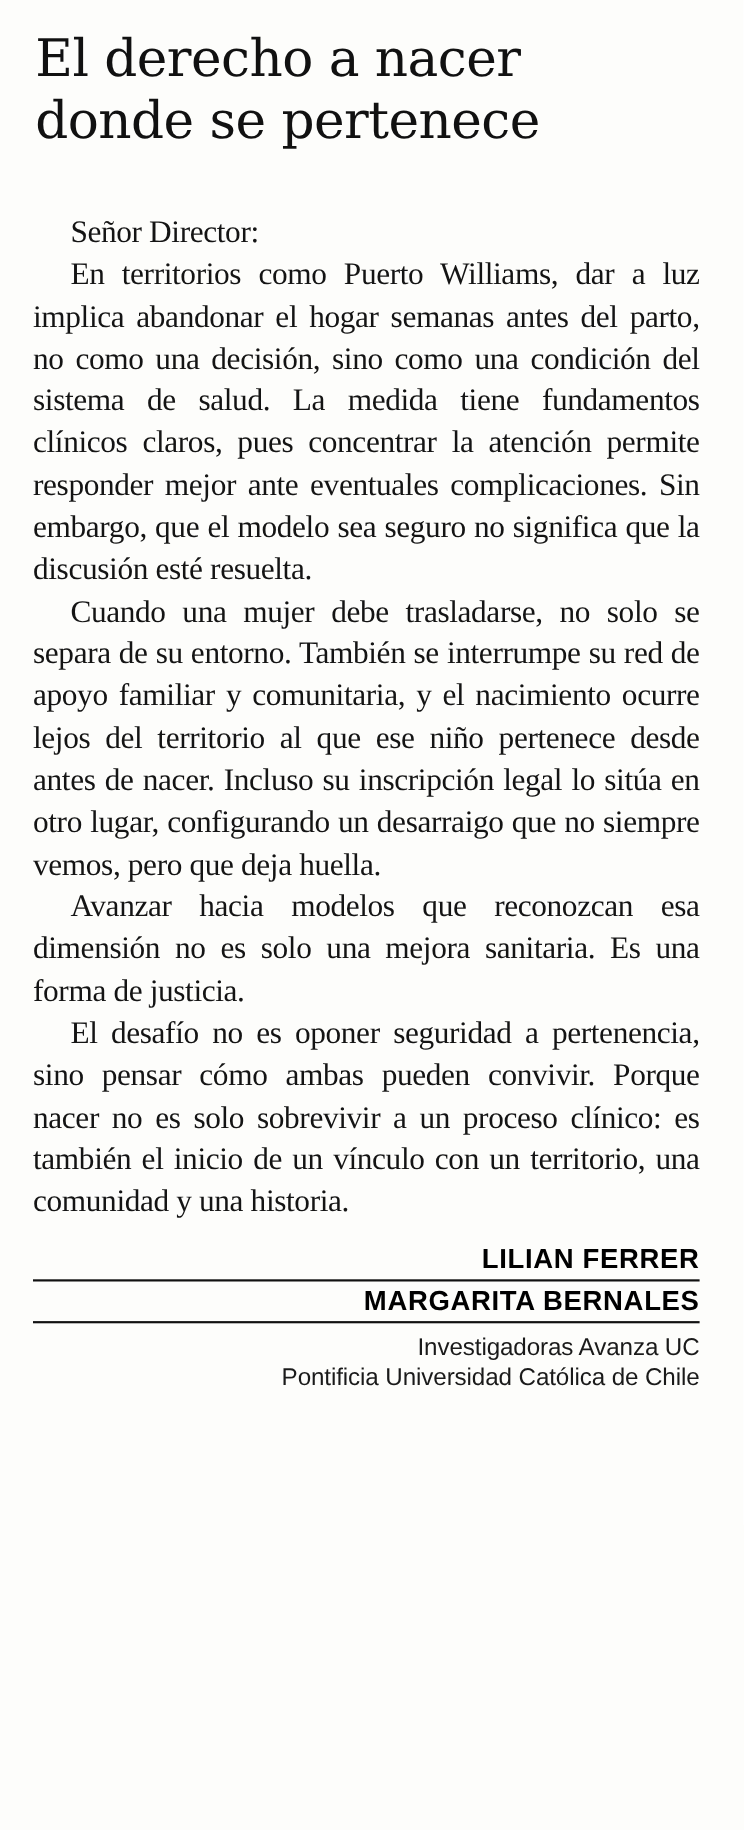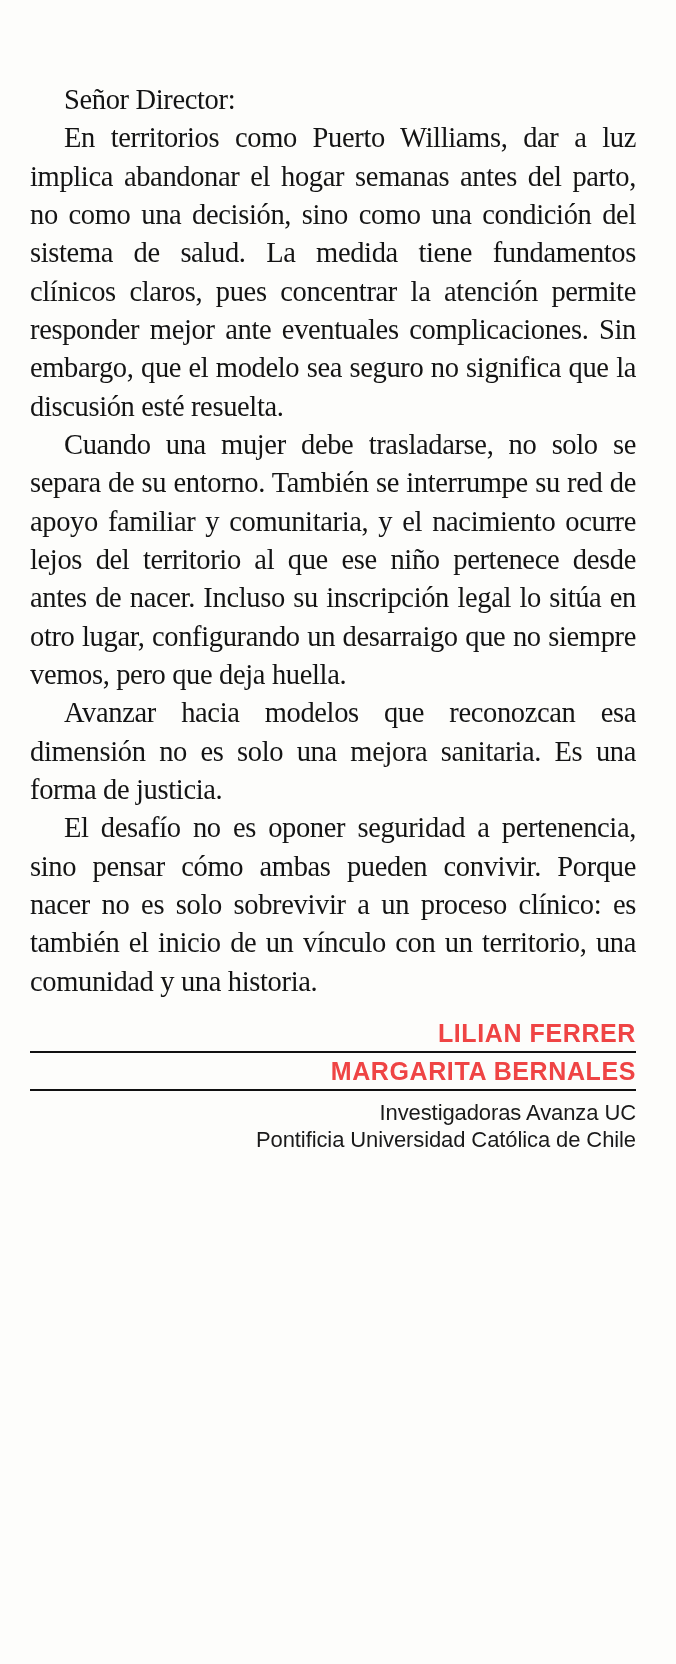--- a/index.html
+++ b/index.html
@@ -61,21 +61,21 @@
   }
   .signature {
     margin-top: 18px;
     text-align: right;
   }
   .sig-name {
     font-family: "Liberation Sans", sans-serif;
     font-size: 25px;
     font-weight: 700;
     letter-spacing: 0.6px;
-    color: #ef4444;
+    color: #000000;
     padding-bottom: 3px;
     border-bottom: 2px solid #111111;
     display: block;
     text-align: right;
     margin-bottom: 4px;
   }
   .sig-name.second {
     margin-top: 1px;
   }
   .sig-affil {
@@ -88,20 +88,22 @@
     margin-top: 8px;
     white-space: pre-line;
   }
 </style>
 </head>
 <body>
 
 <div class="page">
   <article class="article">
 
+    <h1 class="headline">El derecho a nacer
+donde se pertenece</h1>
 
     <div class="body-block">
       <p class="para indent">Señor Director:</p>
 
       <p class="para indent">En territorios como Puerto Williams, dar a luz implica abandonar el hogar semanas antes del parto, no como una decisión, sino como una condición del sistema de salud. La medida tiene fundamentos clínicos claros, pues concentrar la atención permite responder mejor ante eventuales complicaciones. Sin embargo, que el modelo sea seguro no significa que la discusión esté resuelta.</p>
 
       <p class="para indent">Cuando una mujer debe trasladarse, no solo se separa de su entorno. También se interrumpe su red de apoyo familiar y comunitaria, y el nacimiento ocurre lejos del territorio al que ese niño pertenece desde antes de nacer. Incluso su inscripción legal lo sitúa en otro lugar, configurando un desarraigo que no siempre vemos, pero que deja huella.</p>
 
       <p class="para indent">Avanzar hacia modelos que reconozcan esa dimensión no es solo una mejora sanitaria. Es una forma de justicia.</p>
 

